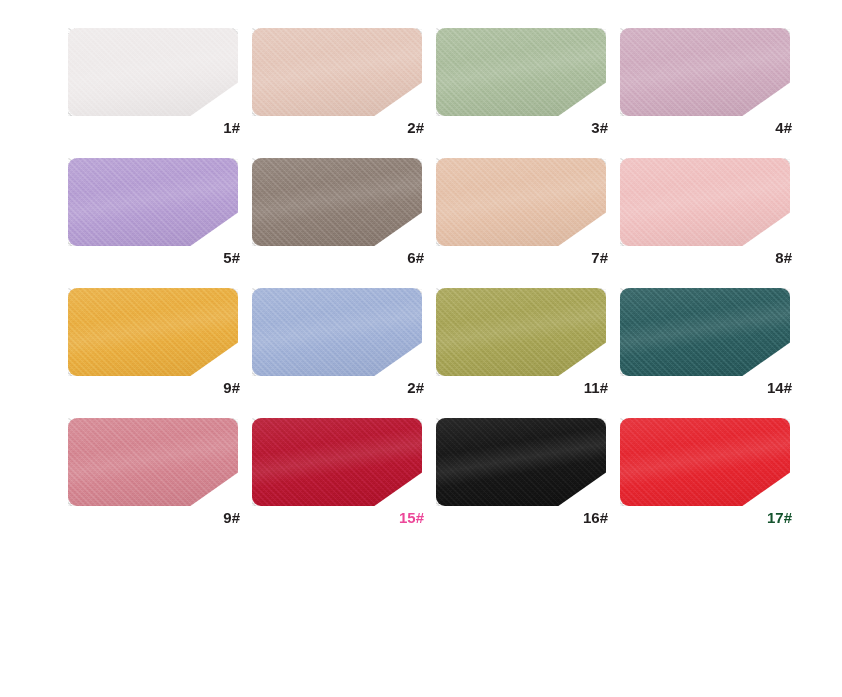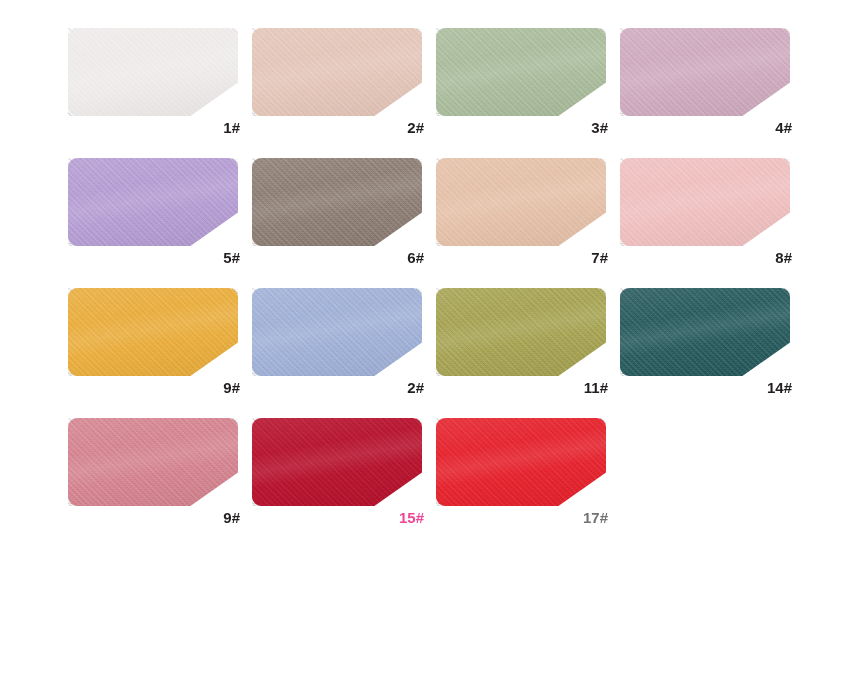--- a/index.html
+++ b/index.html
@@ -231,23 +231,30 @@
 
 
     <div class="swatch-cell">
       <div class="chip" style="background-color: rgb(181, 18, 43);">
         <div class="weave"></div>
         <div class="sheen"></div>
       </div>
       <div class="swatch-label" style="color: #ec4899;">15#</div>
     </div>
 
+    <div class="swatch-cell">
+      <div class="chip" style="background-color: rgb(17, 17, 17);">
+        <div class="weave"></div>
+        <div class="sheen"></div>
+      </div>
+      <div class="swatch-label" style="color: rgb(35, 31, 32);">16#</div>
+    </div>
 
     <div class="swatch-cell">
       <div class="chip" style="background-color: rgb(228, 33, 43);">
         <div class="weave"></div>
         <div class="sheen"></div>
       </div>
-      <div class="swatch-label" style="color: #737373;">17#</div>
+      <div class="swatch-label" style="color: #14532d;">17#</div>
     </div>
 
   </div>
 </div>
 
 </body></html>

